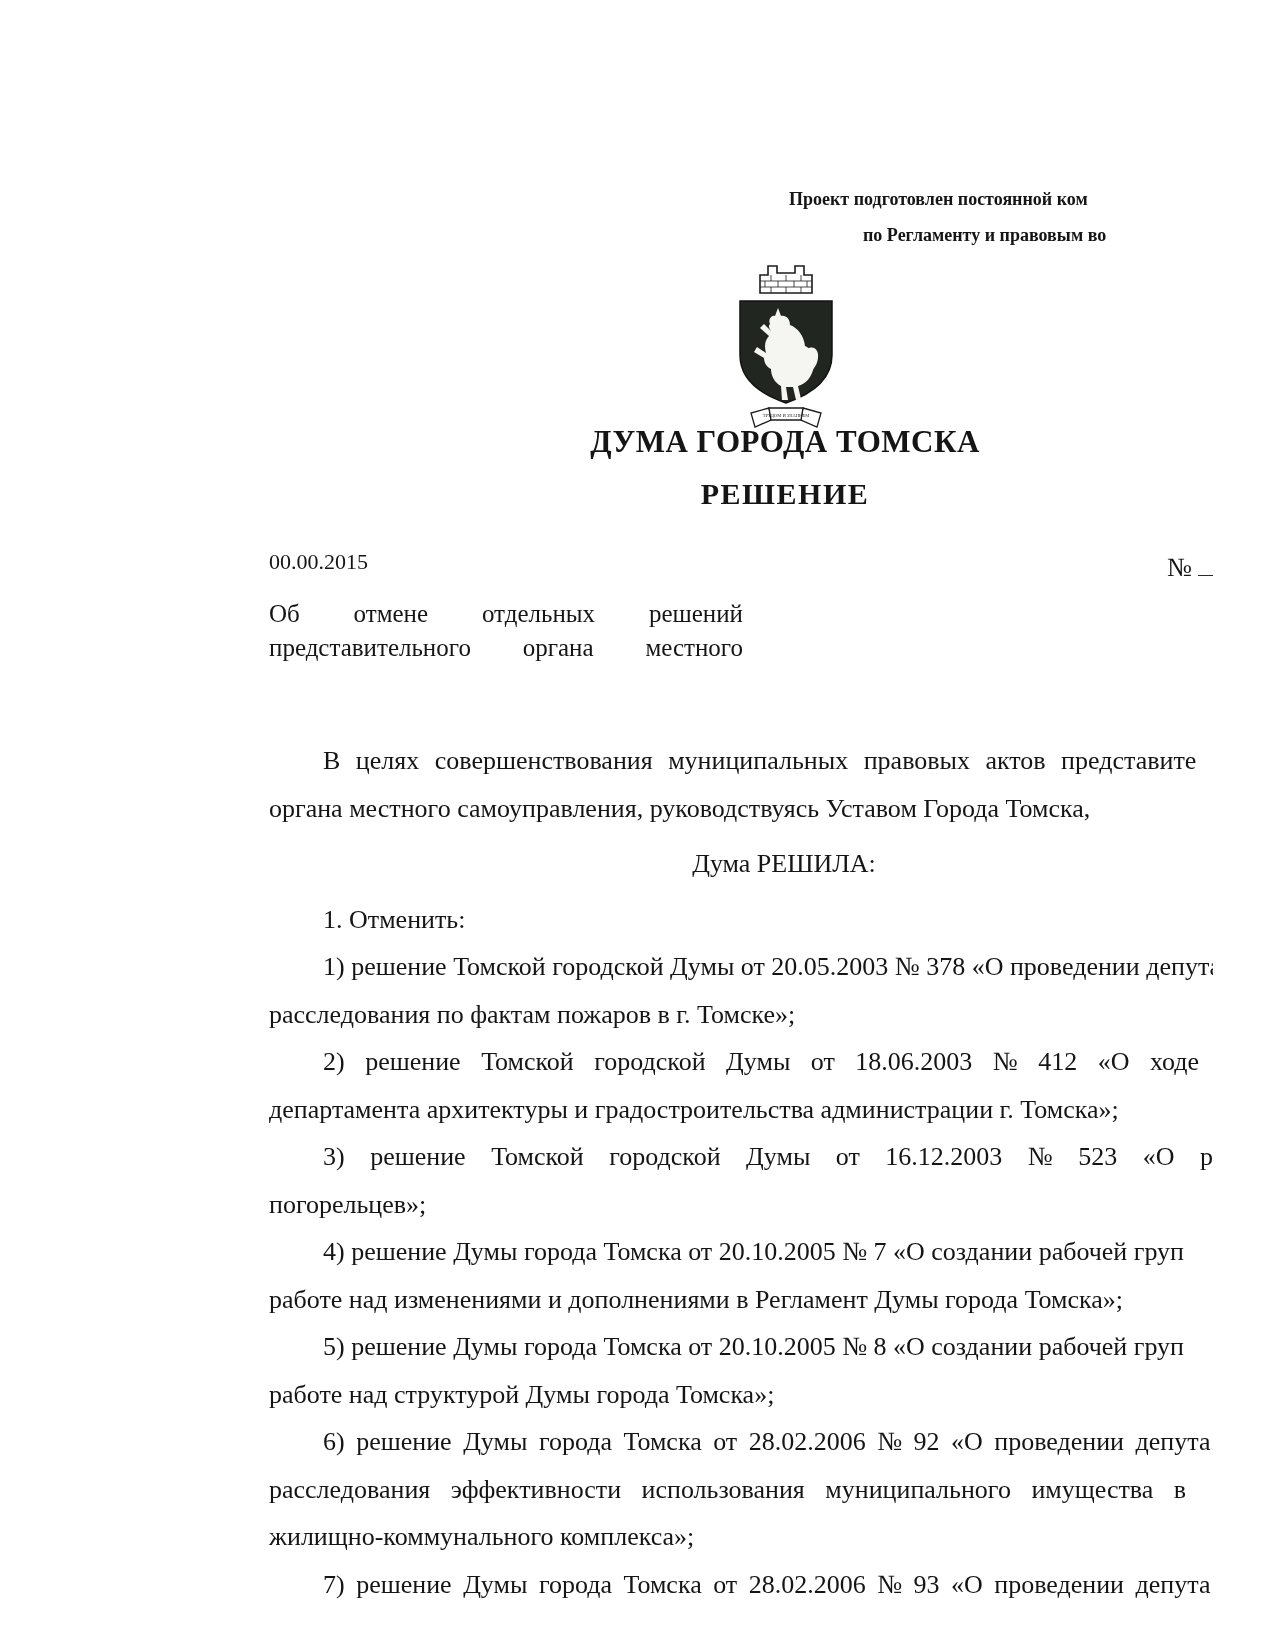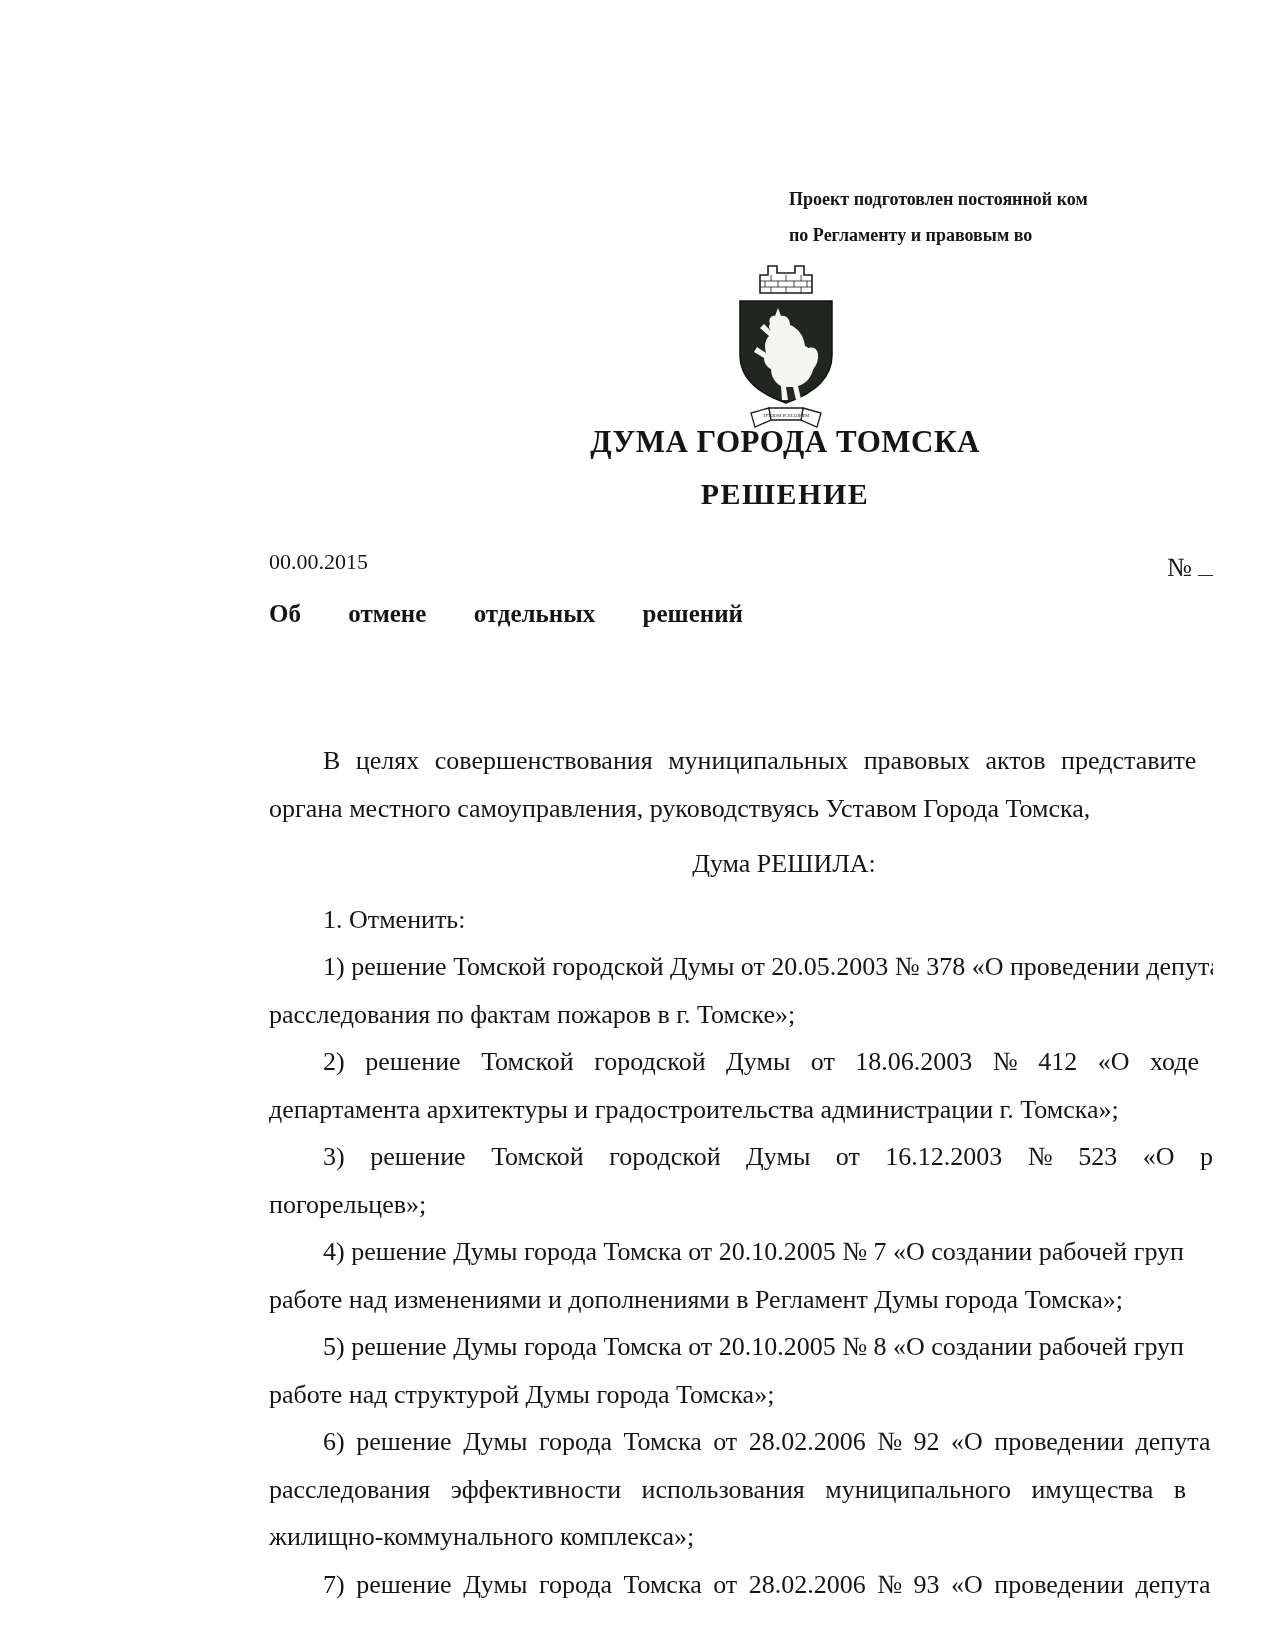--- a/index.html
+++ b/index.html
@@ -16,21 +16,21 @@
   .clip {
     position: absolute; left: 0; top: 0;
     width: 1213px; height: 1650px;
     overflow: hidden;
   }
   .hdr {
     position: absolute; left: 789px; top: 181px;
     font-weight: 700; font-size: 18px; line-height: 36px;
     white-space: nowrap;
   }
-  .hdr-l2 { }
+  .hdr-l2 { margin-left: 74px; }
 
   .crest { position: absolute; left: 731px; top: 257px; }
 
   .org-title {
     position: absolute; left: 255px; top: 424px; width: 1060px;
     text-align: center; font-weight: 700; font-size: 31px;
     white-space: nowrap; letter-spacing: 0.5px;
   }
   .doc-type {
     position: absolute; left: 255px; top: 477px; width: 1060px;
@@ -40,21 +40,21 @@
   .doc-date { position: absolute; left: 269px; top: 549px; font-size: 22px; }
   .doc-num  { position: absolute; left: 1167px; top: 549px; font-size: 26px; white-space: nowrap; }
   .doc-num .blank {
     display: inline-block; width: 120px; height: 1.05em;
     border-bottom: 1.6px solid #2a2a2a; margin-left: 6px;
     vertical-align: baseline;
   }
 
   .subject {
     position: absolute; left: 269px; top: 597px; width: 474px;
-    font-weight: 700; font-size: 25px; line-height: 33.5px;
+    font-weight: 400; font-size: 25px; line-height: 33.5px;
   }
   .jl { text-align: justify; text-align-last: justify; }
 
   .bodytext {
     position: absolute; left: 269px; top: 737px; width: 1030px;
     font-size: 26px; line-height: 47.5px;
   }
   .bl { white-space: nowrap; }
   .ind { text-indent: 54px; }
   .center { text-align: center; white-space: normal; margin: 8px 0; }
@@ -97,20 +97,21 @@
   <div class="org-title">ДУМА ГОРОДА ТОМСКА</div>
   <div class="doc-type">РЕШЕНИЕ</div>
 
   <div class="doc-date">00.00.2015</div>
   <div class="doc-num">
     <span>№</span><span class="blank"></span>
   </div>
 
   <div class="subject">
     <div class="jl">Об отмене отдельных решений</div>
+    <div class="jl">представительного органа местного</div>
   </div>
 
   <div class="bodytext">
     <div class="bl ind sp-b">В целях совершенствования муниципальных правовых актов представите</div>
     <div class="bl">органа местного самоуправления, руководствуясь Уставом Города Томска,</div>
 
     <div class="bl center">Дума РЕШИЛА:</div>
 
     <div class="bl ind">1. Отменить:</div>
 

